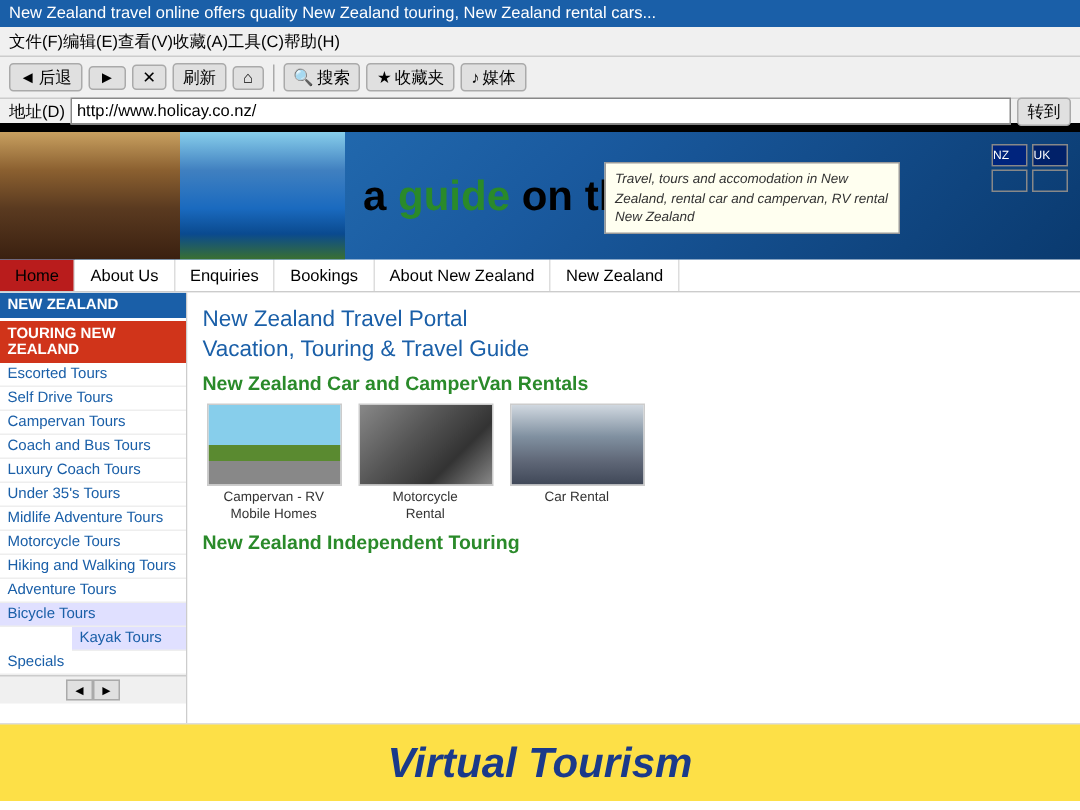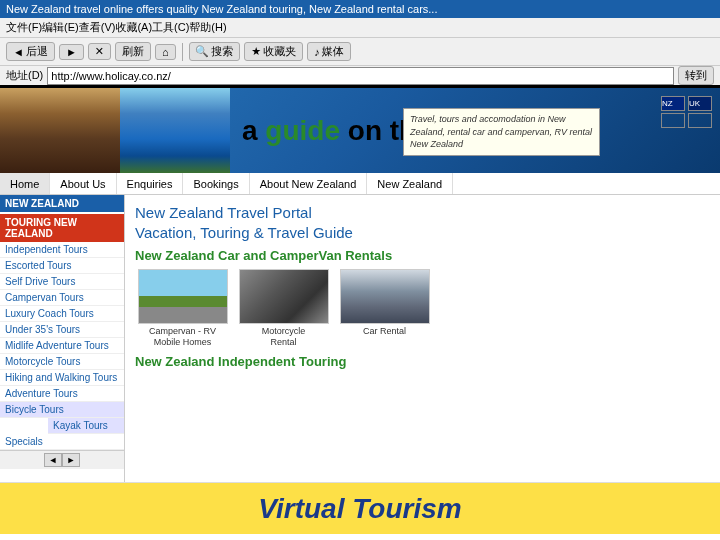--- a/index.html
+++ b/index.html
@@ -65,21 +65,21 @@
       height: 18px;
       font-size: 11px;
       border: 1px solid #888;
       padding: 0 3px;
       background: #fff;
     }
 
     
     #url-bar {
       background: #f0f0f0;
-      border-bottom: 3px solid #000000;
+      border-bottom: 6px solid #000000;
       display: flex;
       align-items: center;
       padding: 2px 6px;
       gap: 4px;
       font-size: 11px;
       height: 22px;
     }
 
     
     #browser-content {
@@ -157,21 +157,21 @@
     .nav-item {
       padding: 3px 10px;
       font-size: 11px;
       color: #000;
       border-right: 1px solid #ddd;
       cursor: pointer;
       display: flex;
       align-items: center;
     }
     .nav-item:first-child {
-      background: #e5e5e5;
+      background: #b91c1c;
     }
 
     
     #content-area {
       display: flex;
       flex: 1;
       overflow: hidden;
     }
 
     
@@ -487,30 +487,30 @@
     <div id="content-area">
 
       <div id="sidebar">
         <div class="sidebar-section-title">
           <span>NEW ZEALAND</span>
         </div>
         <div class="sidebar-section-title" style="background:#d0341a; margin-top:2px;">
           <span>TOURING NEW ZEALAND</span>
         </div>
         <div class="sidebar-item">
-          <span>Independent Tours</span>
-        </div>
-        <div class="sidebar-item">
           <span>Escorted Tours</span>
         </div>
         <div class="sidebar-item">
           <span>Self Drive Tours</span>
         </div>
         <div class="sidebar-item">
           <span>Campervan Tours</span>
+        </div>
+        <div class="sidebar-item">
+          <span>Coach and Bus Tours</span>
         </div>
         <div class="sidebar-item">
           <span>Luxury Coach Tours</span>
         </div>
         <div class="sidebar-item">
           <span>Under 35's Tours</span>
         </div>
         <div class="sidebar-item">
           <span>Midlife Adventure Tours</span>
         </div>

